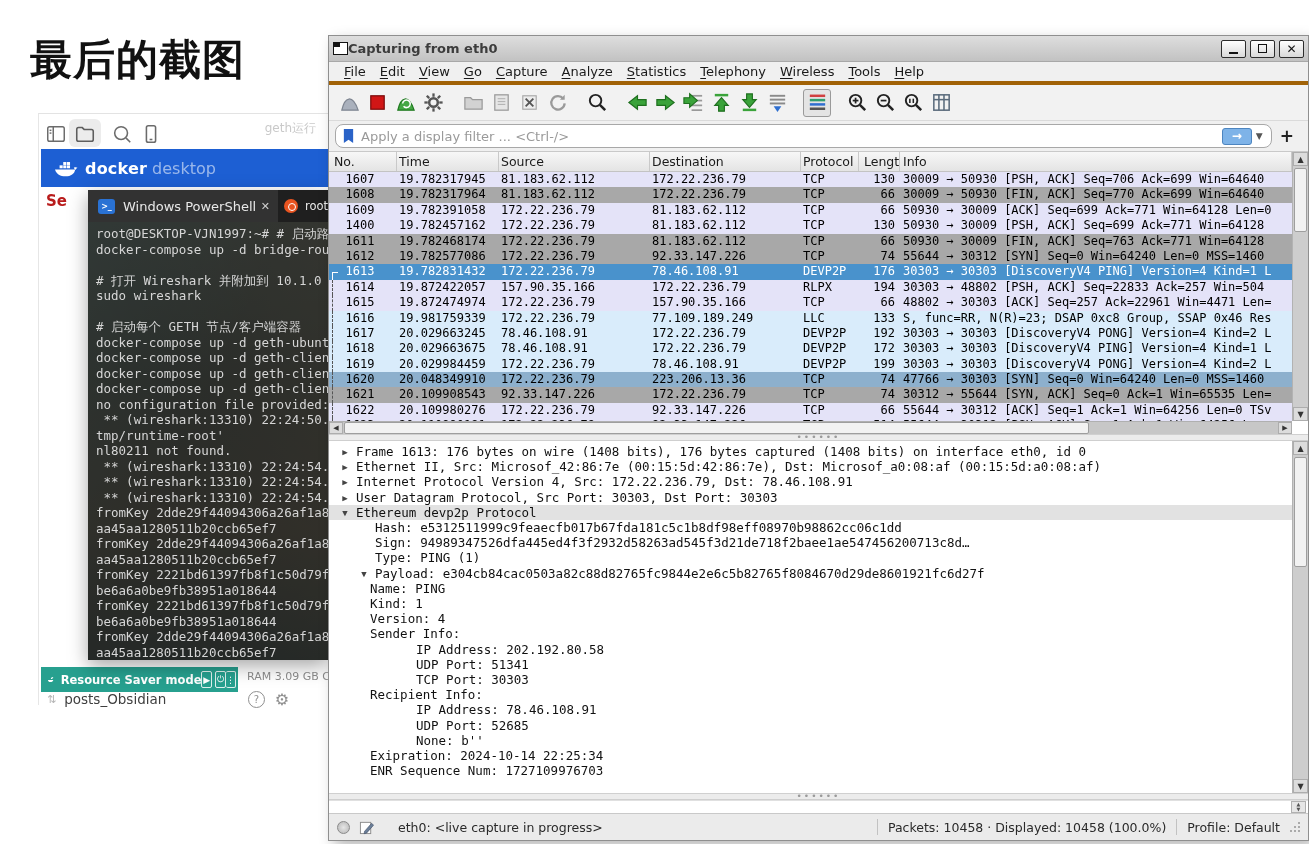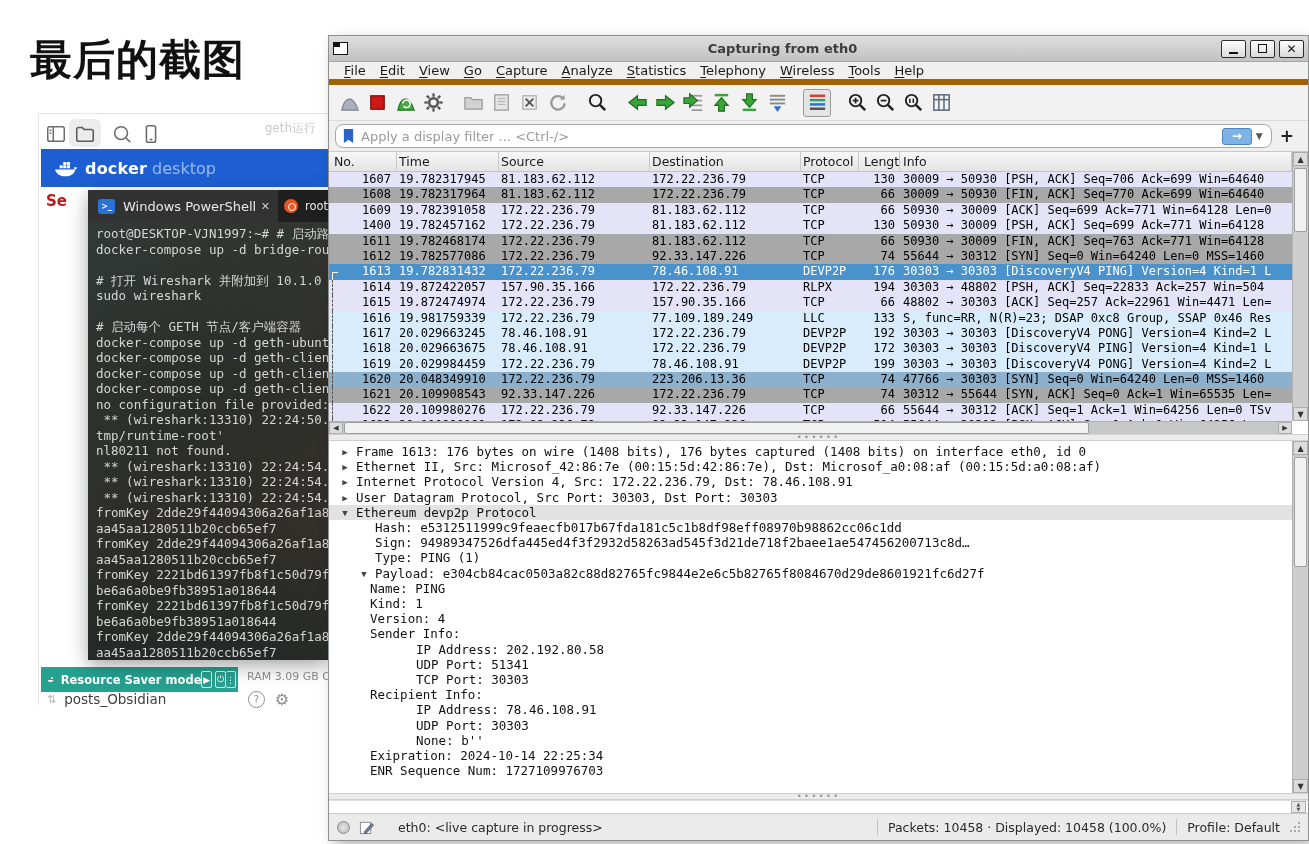--- a/index.html
+++ b/index.html
@@ -66,29 +66,29 @@
            color:#d6d6d6; white-space:pre; overflow:hidden; }
 
   
   #wireshark { position:absolute; left:328px; top:35px; width:981px; height:806px; z-index:3;
                background:#f0f0f0; border:1px solid #8f8f8f;
                box-shadow:6px 6px 14px rgba(0,0,0,.28); display:flex; flex-direction:column; }
   #ws-titlebar { height:26px; background:linear-gradient(#dedede,#c2c2c2); border-bottom:1px solid #a8a8a8;
                  display:flex; align-items:center; padding:0 4px; }
   #ws-title-icon { width:15px; height:13px; border:1.6px solid #111; background:#fff; position:relative; }
   #ws-title-icon::after { content:""; position:absolute; left:0; top:0; width:6px; height:4px; background:#111; }
-  #ws-title { flex:1; text-align:center; font-size:13px; font-weight:700; color:#3c3c3c; }
+  #ws-title { flex:1; font-size:13px; font-weight:700; color:#3c3c3c; }
   .ws-winbtn { width:25px; height:18px; border:1px solid #2c2c2c; background:linear-gradient(#fefefe,#d9d9d9);
                margin-left:4px; display:flex; align-items:center; justify-content:center; border-radius:2px; }
   .glyph-min { width:9px; border-bottom:2.2px solid #111; height:10px; }
   .glyph-max { width:9px; height:9px; border:1.8px solid #111; }
   .glyph-close { font-size:12px; font-weight:700; color:#111; line-height:1; }
 
   #ws-menubar { height:23px; background:#f0f0f0; display:flex; align-items:center; padding-left:8px;
-                border-bottom:6px solid #a16207; }
+                border-bottom:4px solid #a16207; }
   .menu-item { font-size:13px; color:#1a1a1a; padding:2px 7px; }
   .menu-item u { text-underline-offset:2px; }
 
   #ws-toolbar { height:36px; background:#f2f2f2; display:flex; align-items:center; padding-left:6px;
                 border-bottom:1px solid #dadada; }
   .tb { width:28px; height:28px; display:flex; align-items:center; justify-content:center; }
   .tb svg { width:23px; height:23px; }
   .tb-gap { width:12px; }
   .tb-pressed { border:1px solid #9a9a9a; background:#e4e4e4; border-radius:3px; }
 
@@ -104,21 +104,21 @@
 
   
   #packet-list { position:relative; height:283px; background:#fff; border-top:1px solid #c9c9c9; }
   #plist-header { display:flex; height:20px; background:linear-gradient(#f7f7f7,#e4e4e4);
                   border-bottom:1px solid #c3c3c3; font-size:12.5px; color:#1a1a1a; padding-right:16px; }
   .hcell { border-right:1px solid #c9c9c9; padding:2px 0 0 5px; white-space:nowrap; overflow:hidden; }
   #packet-rows { position:absolute; left:0; top:20px; right:16px; bottom:13px; overflow:hidden; }
   .prow { position:relative; display:flex; height:15.4px; font-family:"DejaVu Sans Mono", monospace;
           font-size:12px; line-height:15.4px; color:#000; white-space:nowrap; }
   .pcell { overflow:hidden; flex-shrink:0; }
-  .c-no   { width:68px;  text-align:right; padding-right:6px; }
+  .c-no   { width:68px;  text-align:center; padding-right:6px; }
   .c-time { width:102px; padding-left:2px; }
   .c-src  { width:151px; padding-left:2px; }
   .c-dst  { width:151px; padding-left:2px; }
   .c-pro  { width:58px;  padding-left:2px; }
   .c-len  { width:41px;  text-align:right; padding-right:5px; }
   .c-inf  { flex:1; padding-left:3px; }
   .bg-lav   { background:#e4e3f8; }
   .bg-gray  { background:#a8a8a8; }
   .bg-blue  { background:#d9ecfb; }
   .bg-steel { background:#8db0cd; }
@@ -692,21 +692,21 @@
           <div class="dline ind1"><span class="darr">▼</span>Payload: e304cb84cac0503a82c88d82765fc9844e2e6c5b82765f8084670d29de8601921fc6d27f</div>
           <div class="dline ind2">Name: PING</div>
           <div class="dline ind2">Kind: 1</div>
           <div class="dline ind2">Version: 4</div>
           <div class="dline ind2">Sender Info:</div>
           <div class="dline ind3">IP Address: 202.192.80.58</div>
           <div class="dline ind3">UDP Port: 51341</div>
           <div class="dline ind3">TCP Port: 30303</div>
           <div class="dline ind2">Recipient Info:</div>
           <div class="dline ind3">IP Address: 78.46.108.91</div>
-          <div class="dline ind3">UDP Port: 30303</div>
+          <div class="dline ind3">UDP Port: 52685</div>
           <div class="dline ind3">None: b''</div>
           <div class="dline ind2">Exipration: 2024-10-14 22:25:34</div>
           <div class="dline ind2">ENR Sequence Num: 1727109976703</div>
         </div>
       <div class="vscroll" id="detail-vscroll">
         <span class="sb-arrow" style="top:0">▲</span>
         <span class="sb-thumb" style="top:16px;height:110px"></span>
         <span class="sb-arrow" style="bottom:0">▼</span>
       </div>
     </div>

